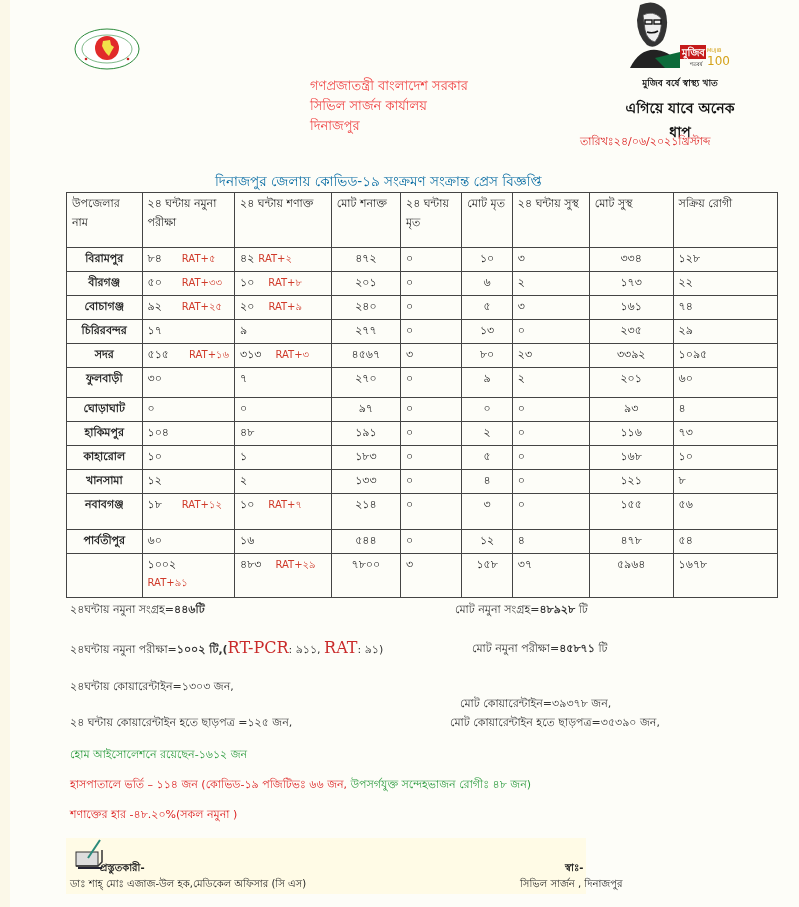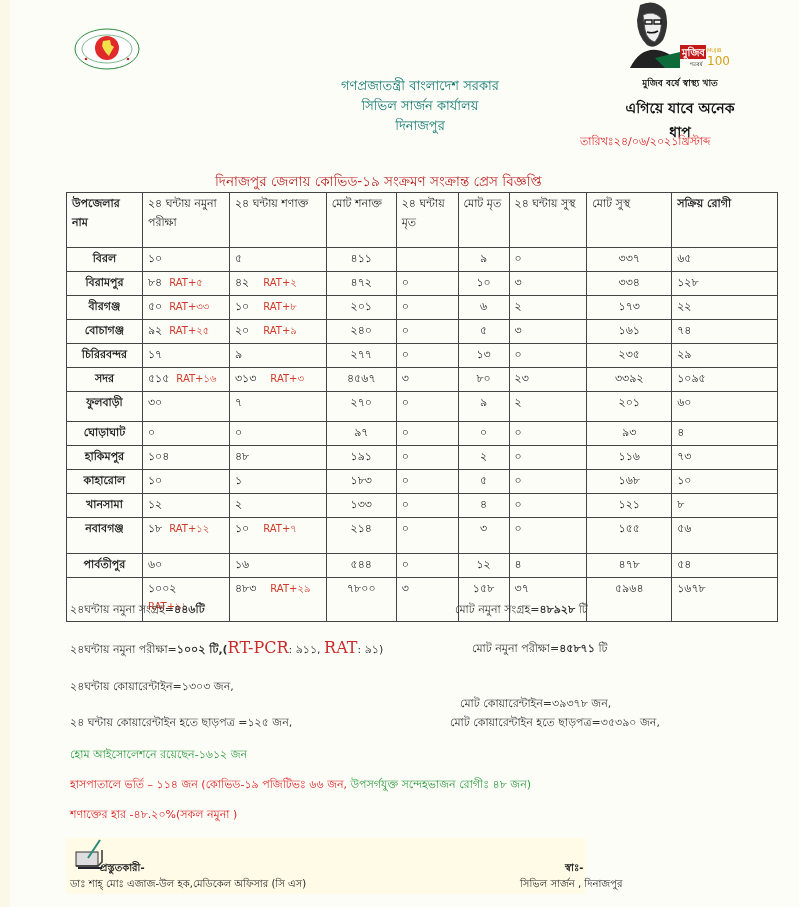--- a/index.html
+++ b/index.html
@@ -8,42 +8,42 @@
     background:#fdfdf8;
     font-family:"DejaVu Sans", sans-serif;
     color:#222;
     position:relative;
   }
   .abs { position:absolute; }
   .left-strip { left:0; top:0; width:10px; height:907px; background:#fbf8e8; }
   
   .emblem { left:74px; top:28px; width:66px; height:42px; }
   
-  .hdr { left:0; width:799px; text-align:center; font-size:13px; color:#0f766e; }
+  .hdr { left:0; width:799px; text-align:left; font-size:13px; color:#ef4444; }
   .hdr1 { top:76px; left:310px; width:220px; }
   .hdr2 { top:96px; left:310px; width:220px; }
   .hdr3 { top:116px; left:310px; width:220px; }
   
   .mujib { left:625px; top:0px; width:110px; height:100px; }
   .date { left:580px; top:133px; color:#d22; font-size:11px; }
-  .title { left:215px; top:171px; color:#b91c1c; font-size:13.5px; }
+  .title { left:215px; top:171px; color:#0369a1; font-size:13.5px; }
   
   table.main {
     position:absolute; left:66px; top:192px; width:712px;
     border-collapse:collapse; font-size:11px;
   }
   table.main td, table.main th {
     border:1px solid #444; padding:2px 5px; vertical-align:top;
     text-align:left; font-weight:normal;
   }
   table.main th { font-size:11px; height:50px; }
-  table.main th.bold { font-weight:bold; }
+  table.main th.bold { font-weight:normal; }
   table.main td.name { font-weight:bold; text-align:center; }
   table.main td.c { text-align:center; }
-  .rat { color:#d03a2a; font-size:10px; margin-left:7px; }
+  .rat { color:#d03a2a; font-size:10px; margin-left:20px; }
   .bold { font-weight:bold; }
   
   .sum { font-size:11px; color:#333; }
   .red { color:#d22; }
   .green { color:#2a9a3c; }
   .bigred { color:#c92a2a; font-size:16px; font-family:"DejaVu Serif", serif; }
   .footer-band { left:66px; top:838px; width:520px; height:56px; background:#fffbe6; }
   .book-icon { left:74px; top:838px; width:30px; height:32px; }
   .prep-label { left:100px; top:860px; font-size:10px; font-weight:bold; }
   .prep-name { left:70px; top:876px; font-size:10px; }
@@ -110,34 +110,23 @@
       <th>মোট শনাক্ত</th>
       <th>২৪ ঘন্টায় মৃত</th>
       <th>মোট মৃত</th>
       <th>২৪ ঘন্টায় সুস্থ</th>
       <th>মোট সুস্থ</th>
       <th class="bold">সক্রিয় রোগী</th>
     </tr>
   </thead>
   <tbody id="tbody">
       <tr style="height: 22px;">
-        <td class="name"><span>বিরল</span></td>
-        <td><span>১০</span><span class="rat"></span></td>
-        <td><span>৫</span><span class="rat" style="margin-left: 14px;"></span></td>
-        <td class="c bold"><span>৪১১</span></td>
-        <td><span></span></td>
-        <td class="c"><span>৯</span></td>
-        <td><span>০</span></td>
-        <td class="c"><span>৩৩৭</span></td>
-        <td><span>৬৫</span></td>
-      </tr>
-      <tr style="height: 22px;">
         <td class="name"><span>বিরামপুর</span></td>
         <td><span>৮৪</span><span class="rat">RAT+৫</span></td>
-        <td><span>৪২</span><span class="rat" style="margin-left: 14px;">RAT+২</span></td>
+        <td><span>৪২</span><span class="rat" style="margin-left: 4px;">RAT+২</span></td>
         <td class="c bold"><span>৪৭২</span></td>
         <td><span>০</span></td>
         <td class="c"><span>১০</span></td>
         <td><span>৩</span></td>
         <td class="c"><span>৩৩৪</span></td>
         <td><span>১২৮</span></td>
       </tr>
       <tr style="height: 20px;">
         <td class="name"><span>বীরগঞ্জ</span></td>
         <td><span>৫০</span><span class="rat">RAT+৩৩</span></td>

